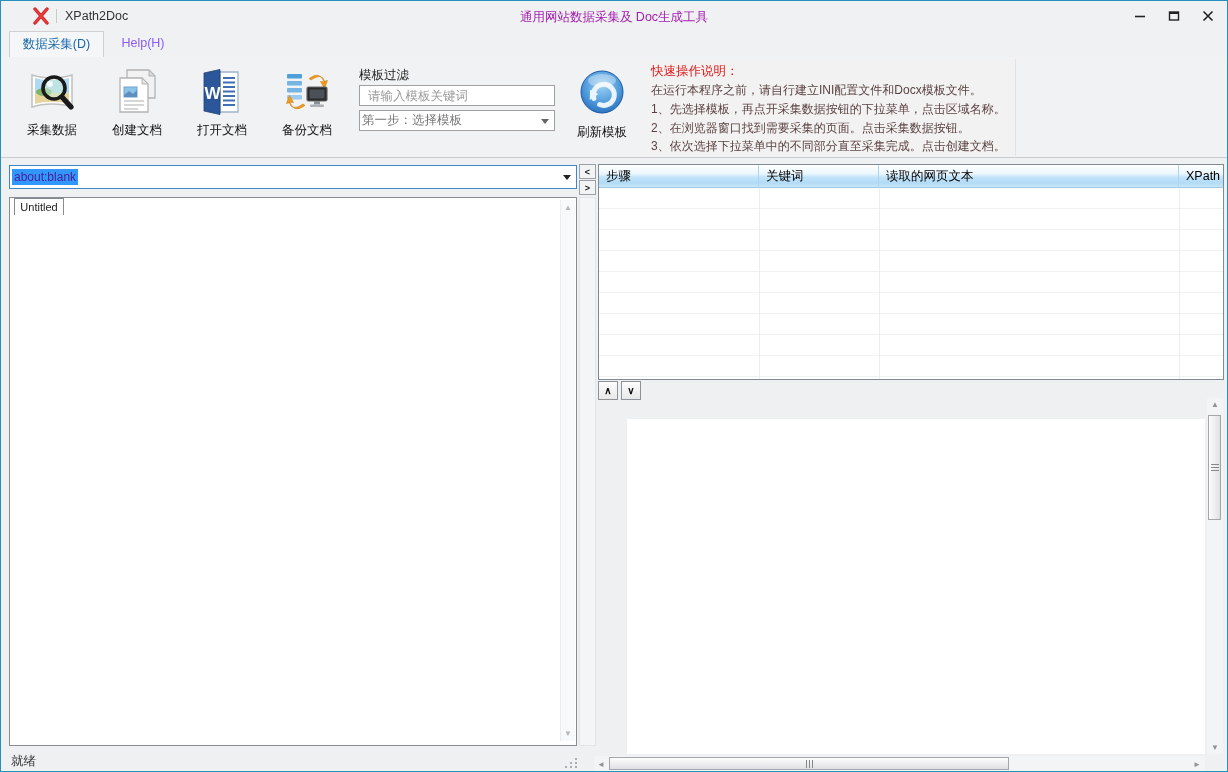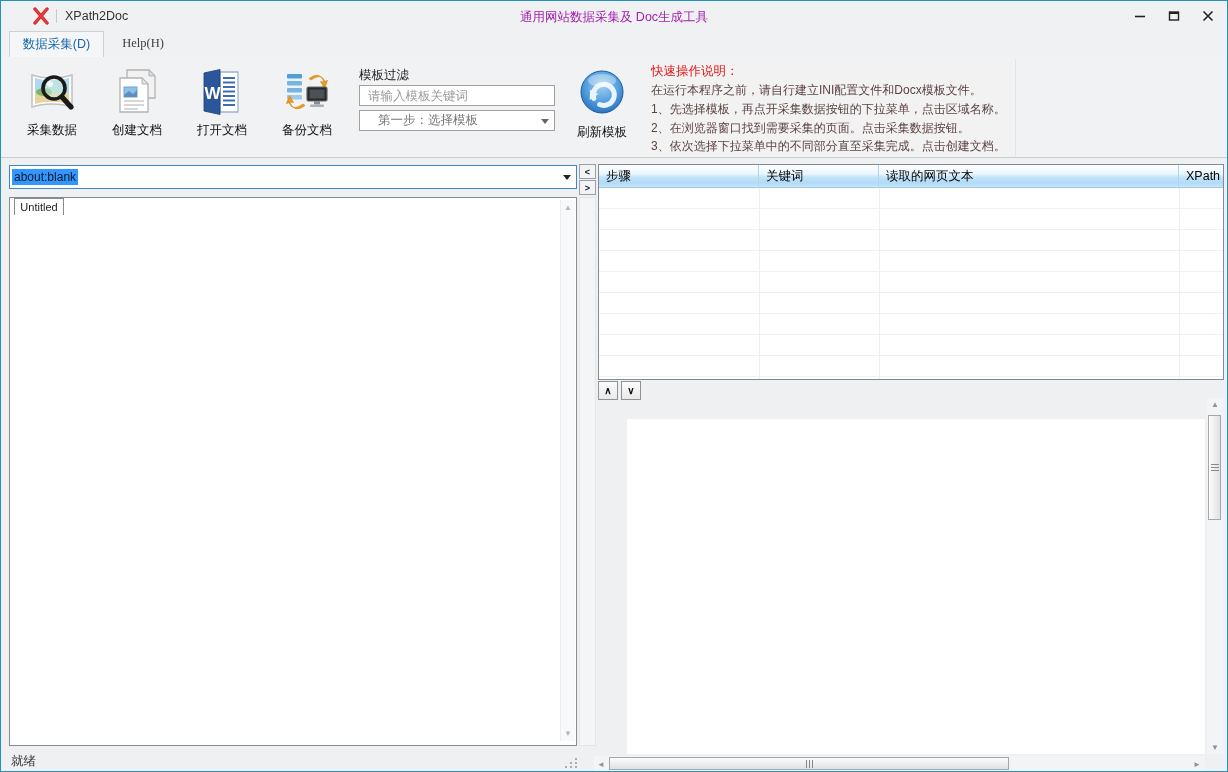--- a/index.html
+++ b/index.html
@@ -16,44 +16,44 @@
   #app-icon{left:31px;top:6px;width:18px;height:18px;}
   #title-sep{left:55px;top:8px;width:1px;height:14px;background:#c9c9c9;}
   #app-name{left:64px;top:8px;font-size:12.5px;color:#333;}
   #win-title{left:0;top:8px;width:100%;text-align:center;font-size:12.5px;color:#a21caf;}
   #win-controls{right:8px;top:0;height:30px;display:flex;align-items:center;gap:12px;}
   .wbtn{width:22px;height:22px;display:flex;align-items:center;justify-content:center;background:transparent;border:0;padding:0;cursor:default;}
   
   #tabstrip{left:0;top:30px;width:100%;height:26px;background:#f0f1f2;}
   .rtab{height:26px;line-height:25px;text-align:center;font-size:12.5px;}
   #tab-data{left:8px;width:95px;background:#f5f6f7;border:1px solid #cfd0d2;border-bottom:none;color:#1767a8;}
-  #tab-help{left:104px;width:76px;color:#404040;font-family:Liberation Serif, serif;}
+  #tab-help{left:104px;width:76px;color:#8b5cf6;}
   
   #ribbon{left:0;top:56px;width:100%;height:101px;background:#f1f2f3;border-bottom:1px solid #cbccce;}
   .bigbtn{top:4px;width:84px;height:94px;display:flex;flex-direction:column;align-items:center;background:transparent;border:0;padding:0;}
   .bigbtn .ic{width:52px;height:52px;margin-top:5px;}
   .bigbtn .lbl{margin-top:4px;font-size:12.5px;color:#111;white-space:nowrap;}
   #btn-collect{left:9px;} #btn-create{left:94px;} #btn-open{left:179px;} #btn-backup{left:264px;}
   #filter-title{left:358px;top:10px;font-size:12.5px;color:#222;}
   #filter-input{left:358px;top:28px;width:196px;height:21px;border:1px solid #a0a0a0;background:#fff;font-size:12.5px;padding:0 8px;color:#333;font-family:inherit;}
   #filter-input::placeholder{color:#9a9a9a;opacity:1;}
-  #template-select{left:358px;top:53px;width:196px;height:21px;border:1px solid #a0a0a0;background:#fff;display:flex;align-items:center;padding:0 18px;font-size:12.5px;color:#757575;}
+  #template-select{left:358px;top:53px;width:196px;height:21px;border:1px solid #a0a0a0;background:#fff;display:flex;align-items:center;padding:0 2px;font-size:12.5px;color:#757575;}
   #template-caret{position:absolute;right:5px;top:8px;width:0;height:0;border-left:4px solid transparent;border-right:4px solid transparent;border-top:5px solid #666;}
   #btn-refresh{left:570px;top:4px;width:62px;height:94px;display:flex;flex-direction:column;align-items:center;background:transparent;border:0;padding:0;}
   #btn-refresh .ic{width:46px;height:46px;margin-top:8px;}
   #btn-refresh .lbl{margin-top:9px;font-size:12.5px;color:#111;white-space:nowrap;}
   #ribbon-sep{left:646px;top:4px;width:1px;height:91px;background:#d9dadb;}
   #instructions{left:644px;top:2px;width:371px;height:97px;background:#f3f2f2;border-right:1px solid #e3e3e3;padding:3px 0 0 6px;}
   #instructions .t{font-size:12.5px;color:#e01010;line-height:19px;}
   #instructions .l{font-size:12px;color:#5c4343;line-height:18.8px;white-space:nowrap;}
   
   #main{left:0;top:157px;width:100%;height:615px;background:#eef0f1;}
   
   #addressbar{left:8px;top:7px;width:568px;height:24px;background:#fff;border:1px solid #3e86c9;display:flex;align-items:center;}
-  #address-text{margin-left:2px;background:#3297fd;color:#0f172a;font-size:12px;padding:1px 2px;}
+  #address-text{margin-left:2px;background:#3297fd;color:#4c1d95;font-size:12px;padding:1px 2px;}
   #address-caret{position:absolute;right:5px;top:9px;width:0;height:0;border-left:4px solid transparent;border-right:4px solid transparent;border-top:5px solid #222;}
   
   .navbtn{left:578px;width:17px;height:15px;background:#f2f3f4;border:1px solid #9aa0a6;font-size:9px;font-weight:700;color:#111;line-height:12px;text-align:center;padding:0;}
   #nav-left{top:6px;} #nav-right{top:22px;}
   #splitter{left:578px;top:39px;width:17px;height:549px;background:#f4f5f6;border:1px solid #e4e5e6;}
   
   #browser{left:8px;top:39px;width:568px;height:549px;background:#fff;border:1px solid #868c92;}
   #browser-tab{position:absolute;left:4px;top:0px;width:50px;height:17px;background:#fff;border:1px solid #868c92;border-bottom:none;font-size:11px;color:#222;text-align:center;line-height:16px;}
   #browser-vscroll{position:absolute;right:1px;top:2px;width:15px;height:541px;background:#f8f9fa;border-left:1px solid #ececec;}
   .scr-arrow{position:absolute;left:0;width:100%;text-align:center;font-size:8px;color:#b3b7ba;}

